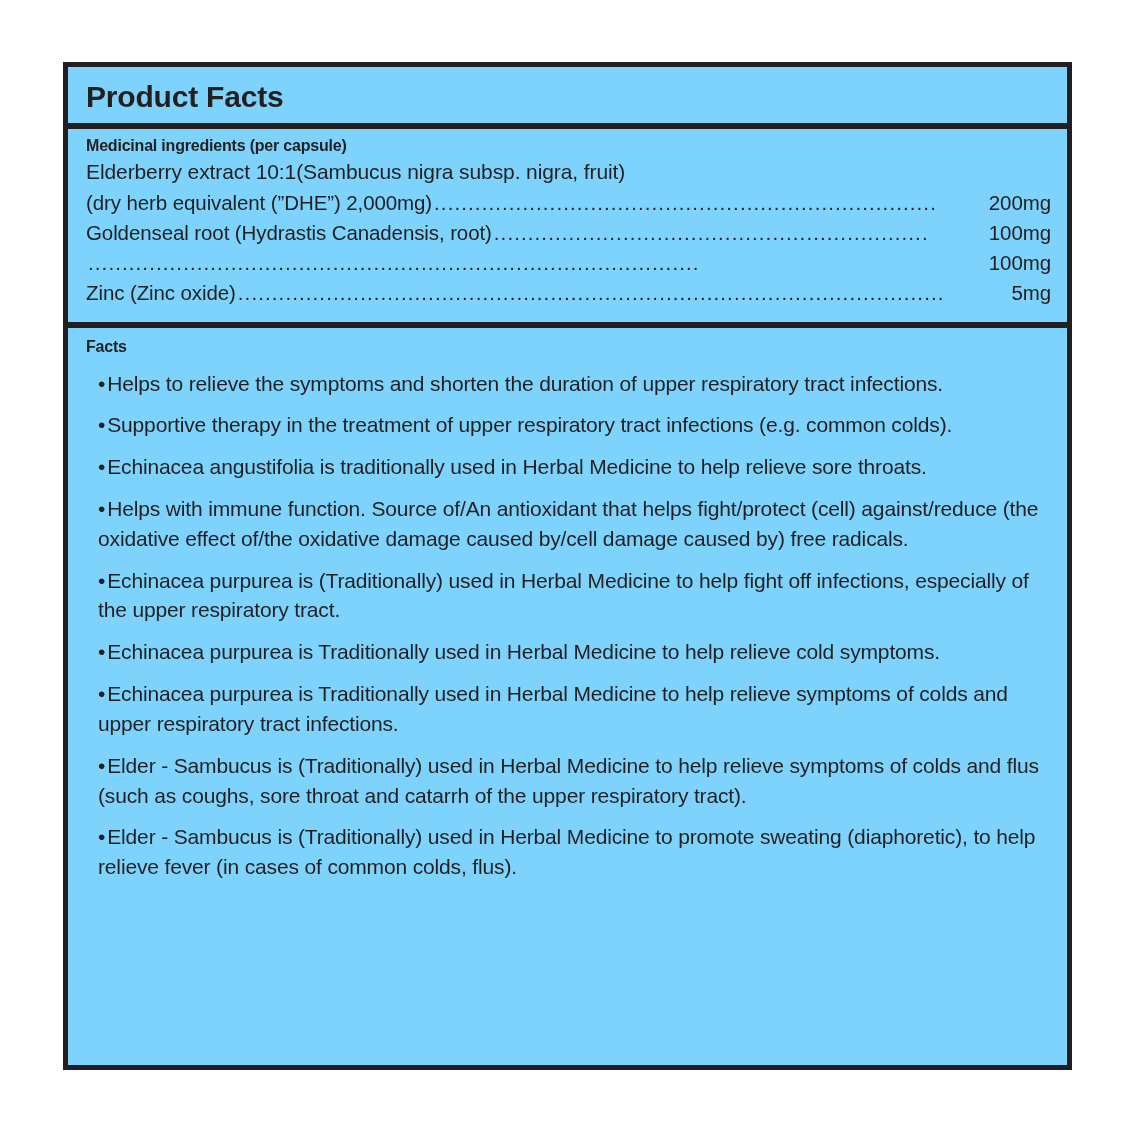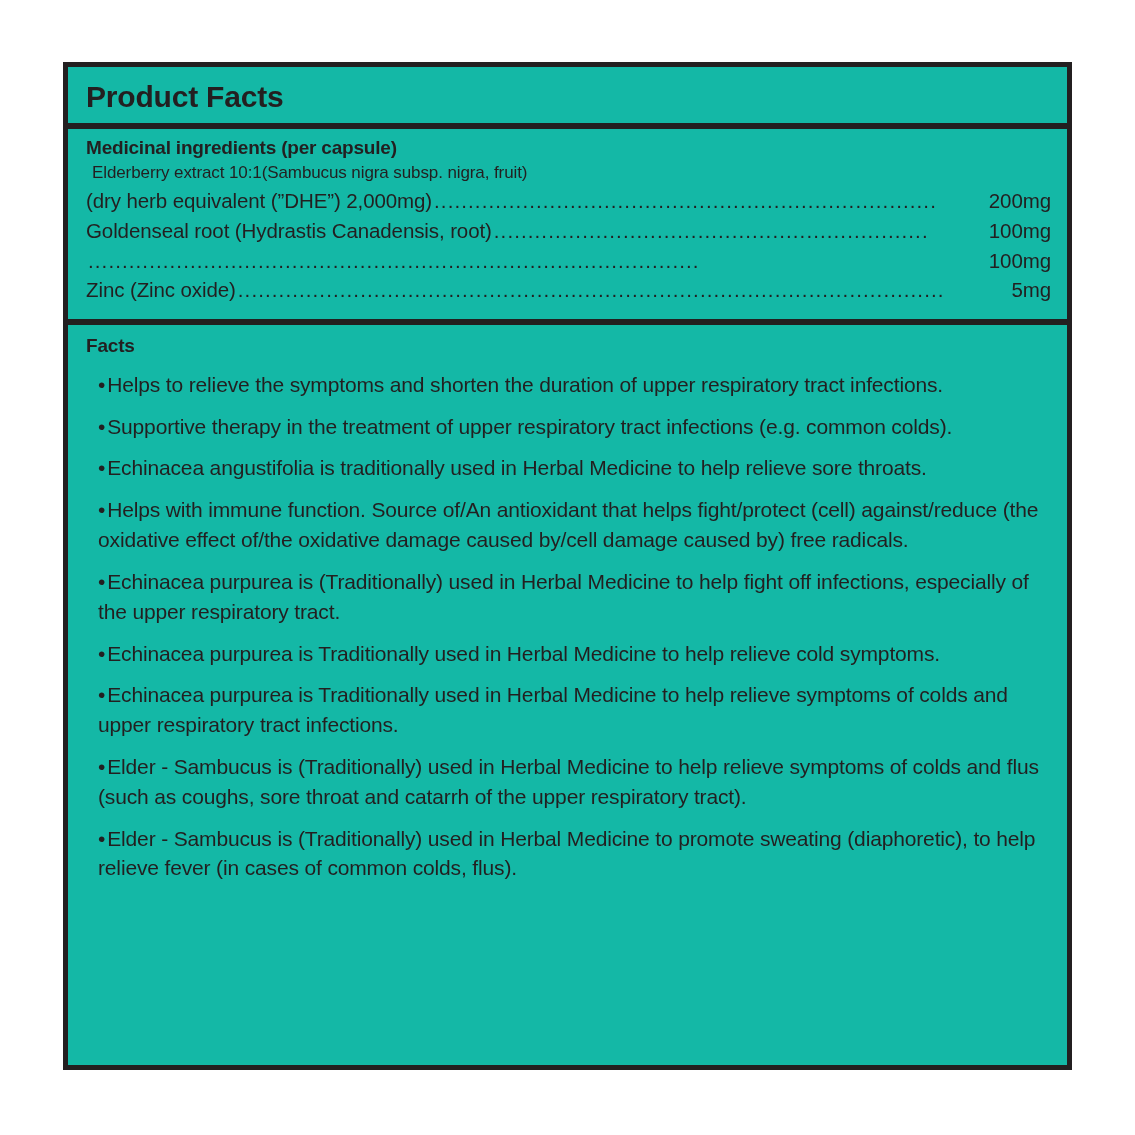--- a/index.html
+++ b/index.html
@@ -17,21 +17,21 @@
   }
 
   #label-panel {
     position: absolute;
     left: 63px;
     top: 62px;
     width: 1009px;
     height: 1008px;
     border: 5px solid #231f20;
     box-sizing: border-box;
-    background: #14b8a6;
+    background: #7dd3fc;
   }
 
   
   .title-band {
     padding: 14px 18px 10px 18px;
   }
   .panel-title {
     font-size: 30px;
     font-weight: bold;
     line-height: 1.05;
@@ -44,38 +44,37 @@
     height: 6px;
     background: #231f20;
     margin: 0;
   }
 
   
   .ingredients-block {
     padding: 8px 16px 14px 18px;
   }
   .section-heading {
-    font-size: 19px;
+    font-size: 16px;
     font-weight: bold;
     line-height: 1.18;
     letter-spacing: -0.2px;
     margin: 0 0 2px 0;
   }
 
   .ing-list {
     list-style: none;
     margin: 0;
     padding: 0;
   }
   .ing-plain {
-    font-size: 17px;
+    font-size: 21px;
     line-height: 1.46;
     letter-spacing: -0.1px;
     white-space: nowrap;
-    margin-left: 6px;
   }
   
   .ing-flex {
     display: flex;
     align-items: center;
     font-size: 20.5px;
     line-height: 1.46;
     letter-spacing: -0.1px;
     white-space: nowrap;
   }

